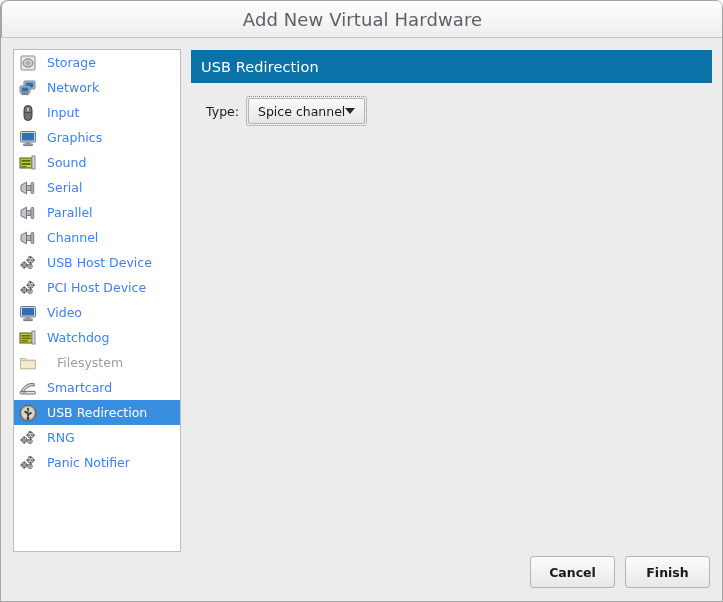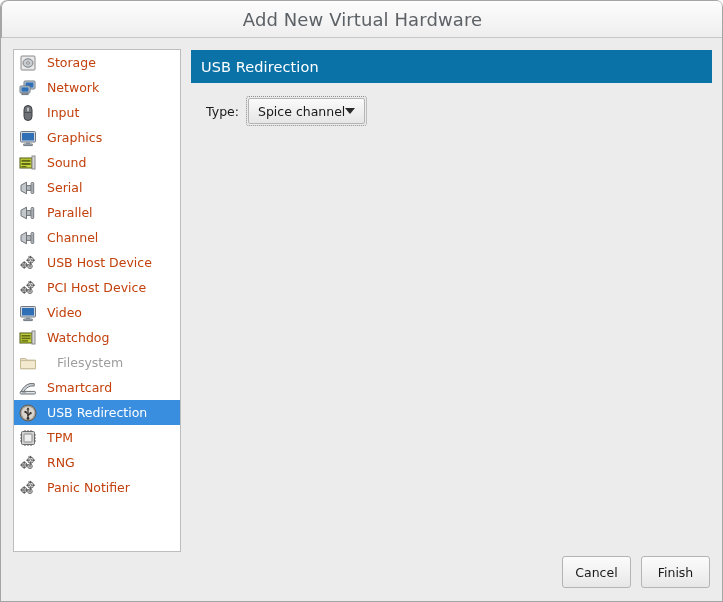--- a/index.html
+++ b/index.html
@@ -63,21 +63,21 @@
   }
   .hw-row {
     height: 25px;
     display: flex;
     align-items: center;
     padding-left: 5px;
     box-sizing: border-box;
   }
   .hw-row .label {
     font-size: 12.5px;
-    color: #c2410c;
+    color: #3b82f6;
     margin-left: 10px;
     white-space: nowrap;
   }
   .hw-row.disabled .label { color: #9d9d9d; margin-left: 20px; }
   .hw-row.selected { background: #3a8ee0; }
   .hw-row.selected .label { color: #ffffff; }
 
   .ico {
     width: 18px;
     height: 18px;
@@ -152,33 +152,34 @@
 
   
   .footer {
     position: absolute;
     right: 12px;
     top: 556px;
     display: flex;
     gap: 10px;
   }
   .btn {
-    width: 69px;
+    width: 85px;
     height: 32px;
     box-sizing: border-box;
     background: linear-gradient(to bottom, #fbfbfb 0%, #f2f2f2 50%, #e7e7e7 100%);
     border: 1px solid #b4b4b4;
     border-radius: 3px;
     font-size: 12.5px;
     color: #1a1a1a;
     font-family: "DejaVu Sans", "Liberation Sans", sans-serif;
     display: flex;
     align-items: center;
     justify-content: center;
     padding: 0;
+    font-weight: bold;
   }
 </style>
 </head>
 <body>
 
 <div class="window">
 
   <div class="titlebar">
     <span class="titlebar-text">Add New Virtual Hardware</span>
   </div>
@@ -368,35 +369,20 @@
             <rect x="5.5" y="6.9" width="1.9" height="1.9" fill="#34312c"></rect>
             <circle cx="11.6" cy="9.2" r="1.1" fill="#34312c"></circle>
             <circle cx="9" cy="14.4" r="1.35" fill="#34312c"></circle>
           </svg>
         </span>
         <span class="label">USB Redirection</span>
       </div>
       <div class="hw-row">
         <span class="ico">
           <svg width="18" height="18" viewBox="0 0 18 18">
-            <rect x="2.5" y="2.5" width="13" height="13" rx="1.2" fill="#d4d4d4" stroke="#6a6a6a"></rect>
-            <rect x="5" y="5" width="8" height="8" rx="0.6" fill="#efefef" stroke="#8a8a8a"></rect>
-            <g stroke="#6a6a6a" stroke-width="1.1">
-              <path d="M6 2.5 V1.0 M9 2.5 V1.0 M12 2.5 V1.0"></path>
-              <path d="M6 15.5 V17 M9 15.5 V17 M12 15.5 V17"></path>
-              <path d="M2.5 6 H1 M2.5 9 H1 M2.5 12 H1"></path>
-              <path d="M15.5 6 H17 M15.5 9 H17 M15.5 12 H17"></path>
-            </g>
-          </svg>
-        </span>
-        <span class="label">TPM</span>
-      </div>
-      <div class="hw-row">
-        <span class="ico">
-          <svg width="18" height="18" viewBox="0 0 18 18">
             <g fill="#e6e6e6" stroke="#5a5a5a" stroke-width="0.85">
               <path d="M11.2 3.1 l1.1-.55 .75 1.0 -.5 1.05 .75 .75 1.05-.5 1.0 .75 -.55 1.1 .3 1.0 1.1 .3 v1.25 l-1.1 .3" transform="translate(-1.5,-0.6) scale(0.82) translate(2,1)"></path>
               <circle cx="11.6" cy="6.2" r="3.0"></circle>
               <circle cx="11.6" cy="6.2" r="1.15" fill="#ffffff"></circle>
               <circle cx="5.2" cy="11.0" r="2.7"></circle>
               <circle cx="5.2" cy="11.0" r="1.05" fill="#ffffff"></circle>
               <circle cx="11.0" cy="12.3" r="2.3"></circle>
               <circle cx="11.0" cy="12.3" r="0.85" fill="#ffffff"></circle>
             </g>
             <g stroke="#5a5a5a" stroke-width="1.5" stroke-linecap="round">

